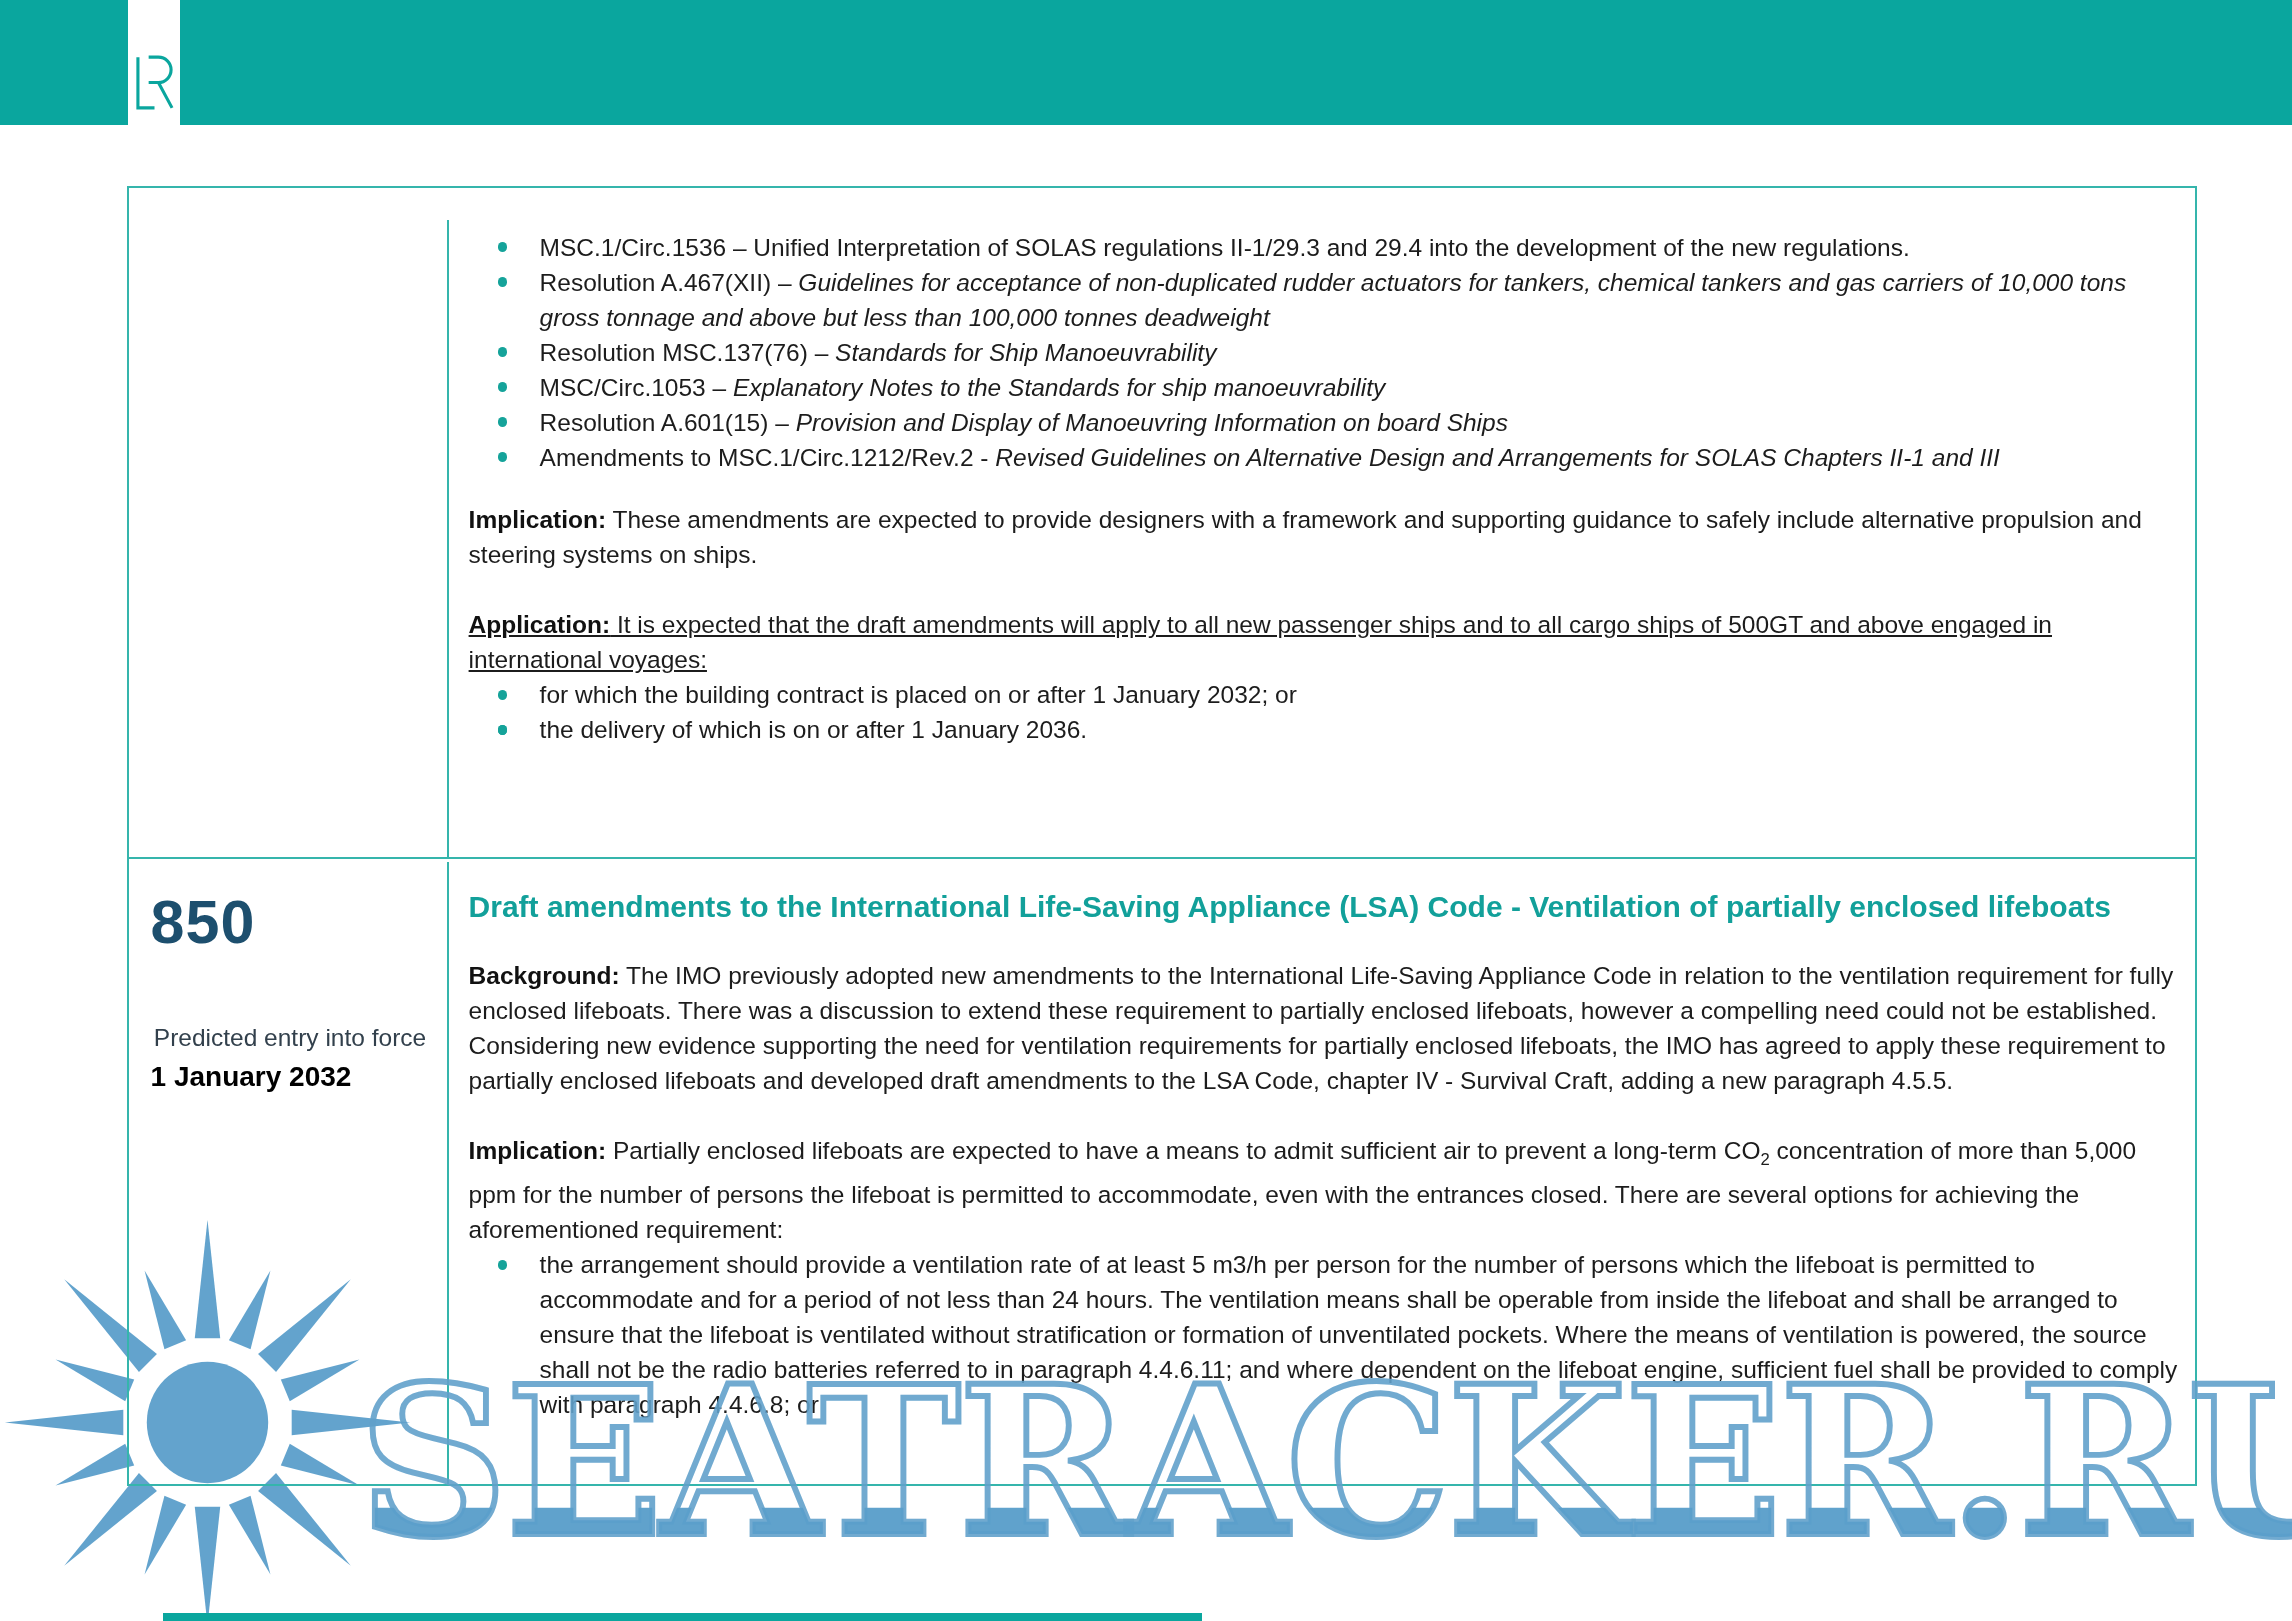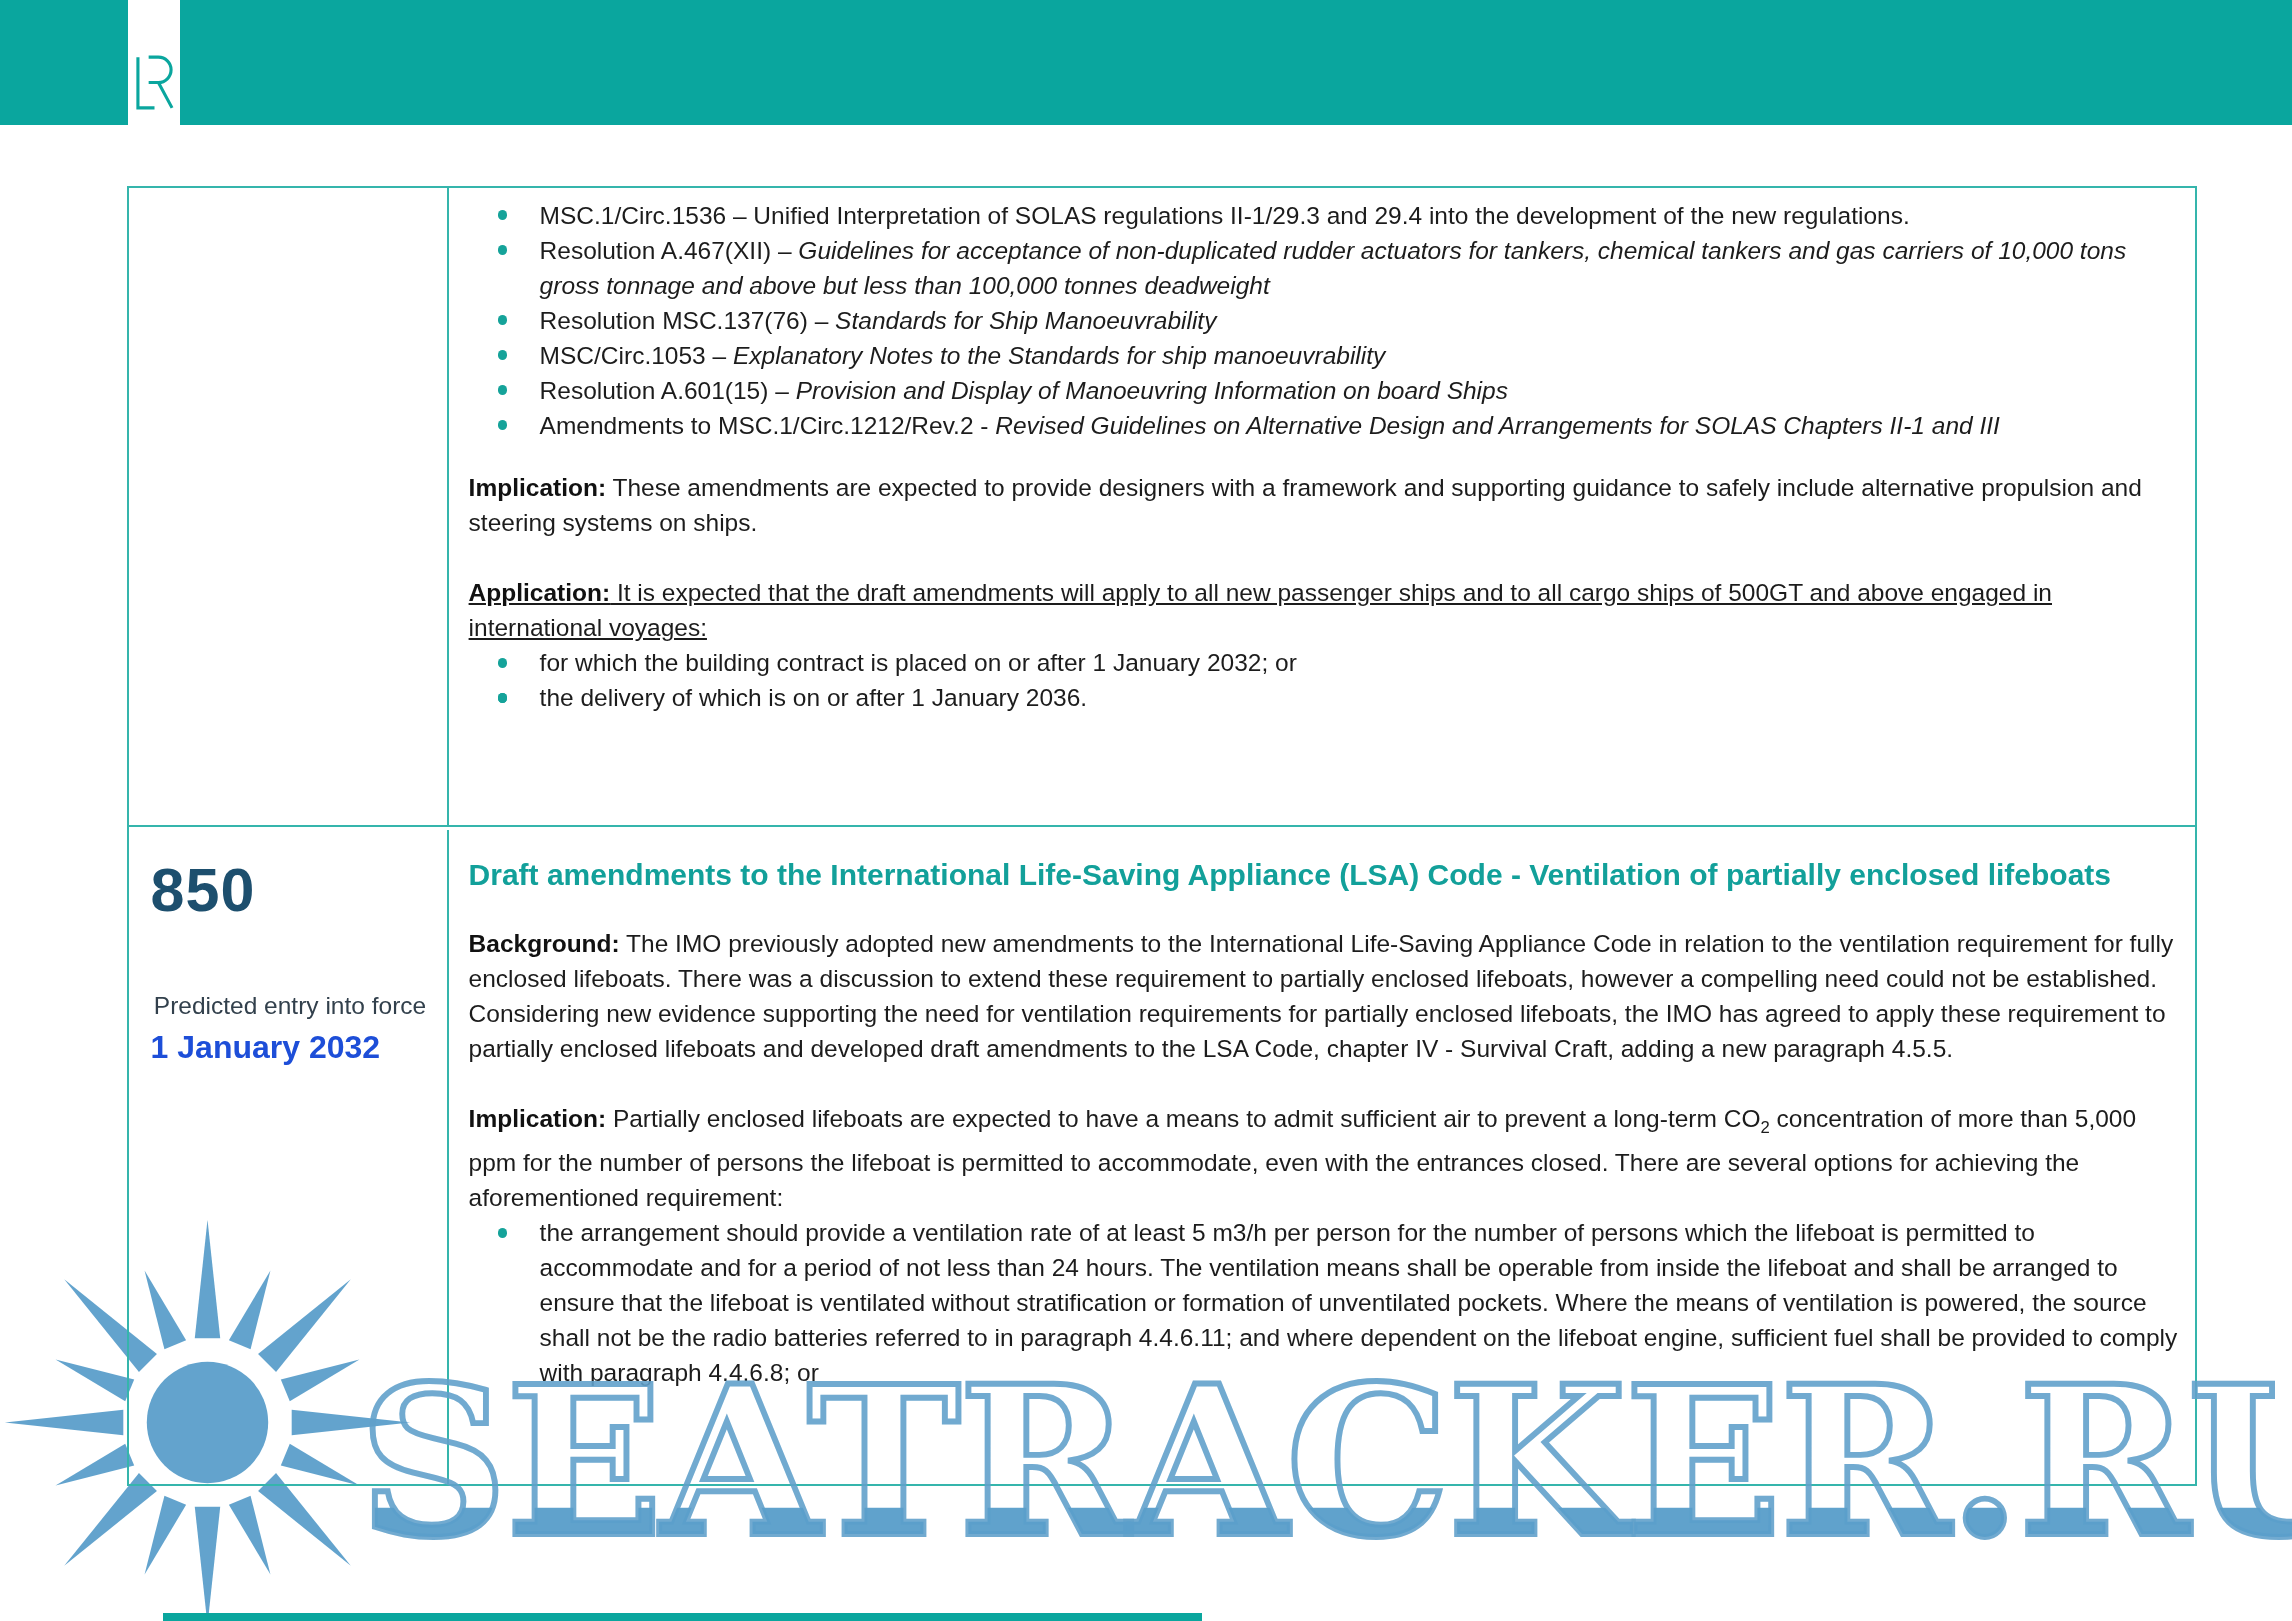--- a/index.html
+++ b/index.html
@@ -7,37 +7,37 @@
         font-family:"Liberation Sans",sans-serif;color:#1c1c1c;}
 
   
   .top-bar{position:absolute;left:0;top:0;width:2293px;height:125px;background:#0aa69e;z-index:2;}
   .logo-tab{position:absolute;left:128px;top:0;width:52px;height:167px;background:#ffffff;z-index:3;}
   .logo-glyph{position:absolute;left:6.9px;top:55px;}
 
   
   .doc-table{position:absolute;left:127px;top:186px;width:2070px;height:1300px;
              border:2.9px solid #35b5ac;box-sizing:border-box;z-index:2;background:transparent;}
-  .t-row{position:absolute;left:0;width:100%;display:flex;box-sizing:border-box;}
+  .t-row{position:absolute;left:0;width:100%;display:flex;box-sizing:border-box;margin-top:32px;}
   .row1{top:0;height:639px;border-bottom:2.9px solid #35b5ac;}
   .row2{top:642px;bottom:0;}
   .cell-left{width:320px;flex:none;border-right:2.9px solid #35b5ac;box-sizing:border-box;
              padding:13.7px 17.6px 0 21.6px;}
   .cell-right{flex:1;padding:9.8px 13.7px 0 19.6px;box-sizing:border-box;}
   ul.blist{list-style:none;margin:0;padding:0;}
   ul.blist li{position:relative;padding-left:71px;font-size:24.5px;line-height:35px;}
   .dot{position:absolute;left:29px;top:12.7px;width:9.8px;height:9.8px;border-radius:50%;background:#15a39a;}
   .para{margin:27.4px 0 0 0;font-size:24.5px;line-height:35px;}
   .para b{color:#111;}
   .plabel{font-weight:bold;}
 
   
   .row-id{font-size:61px;font-weight:bold;color:#1d4f6e;margin-top:11.8px;letter-spacing:1px;}
   .entry-label{font-size:24.5px;color:#32404c;margin-top:65px;line-height:31px;text-align:center;}
-  .entry-date{font-size:32px;font-weight:bold;color:#1d4ed8;margin-top:7.8px;}
+  .entry-date{font-size:28px;font-weight:bold;color:#000000;margin-top:7.8px;}
 
   
   .r2-heading{margin:13.7px 0 0 0;font-size:30px;line-height:44px;font-weight:bold;color:#12a09a;max-width:1725px;}
   .bg-par{margin-top:29px;}
   .bg-par2{margin-top:0;}
   sub{font-size:16.7px;}
 
   
   .footer{position:absolute;left:127px;top:1622px;width:2070px;display:flex;align-items:baseline;
           font-size:18px;z-index:4;white-space:nowrap;flex-direction:column;}

